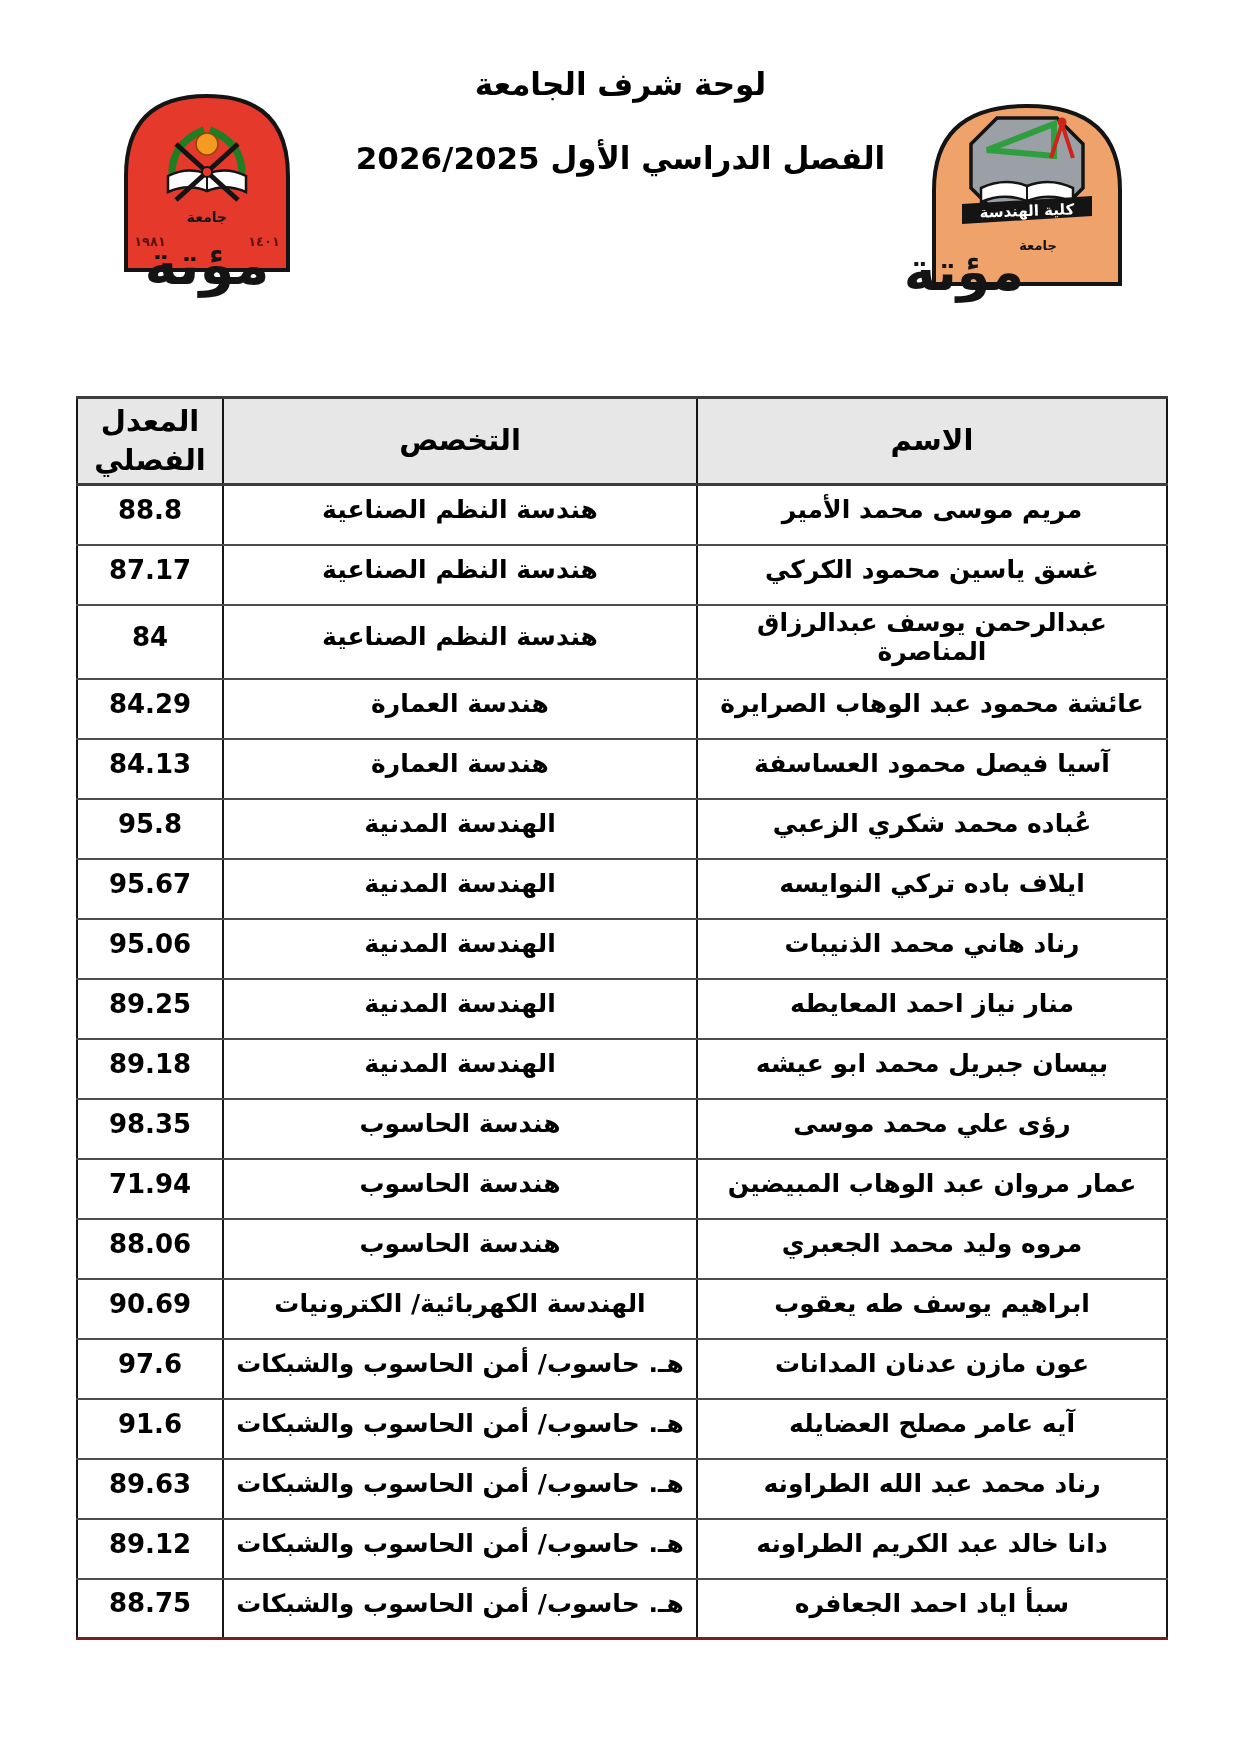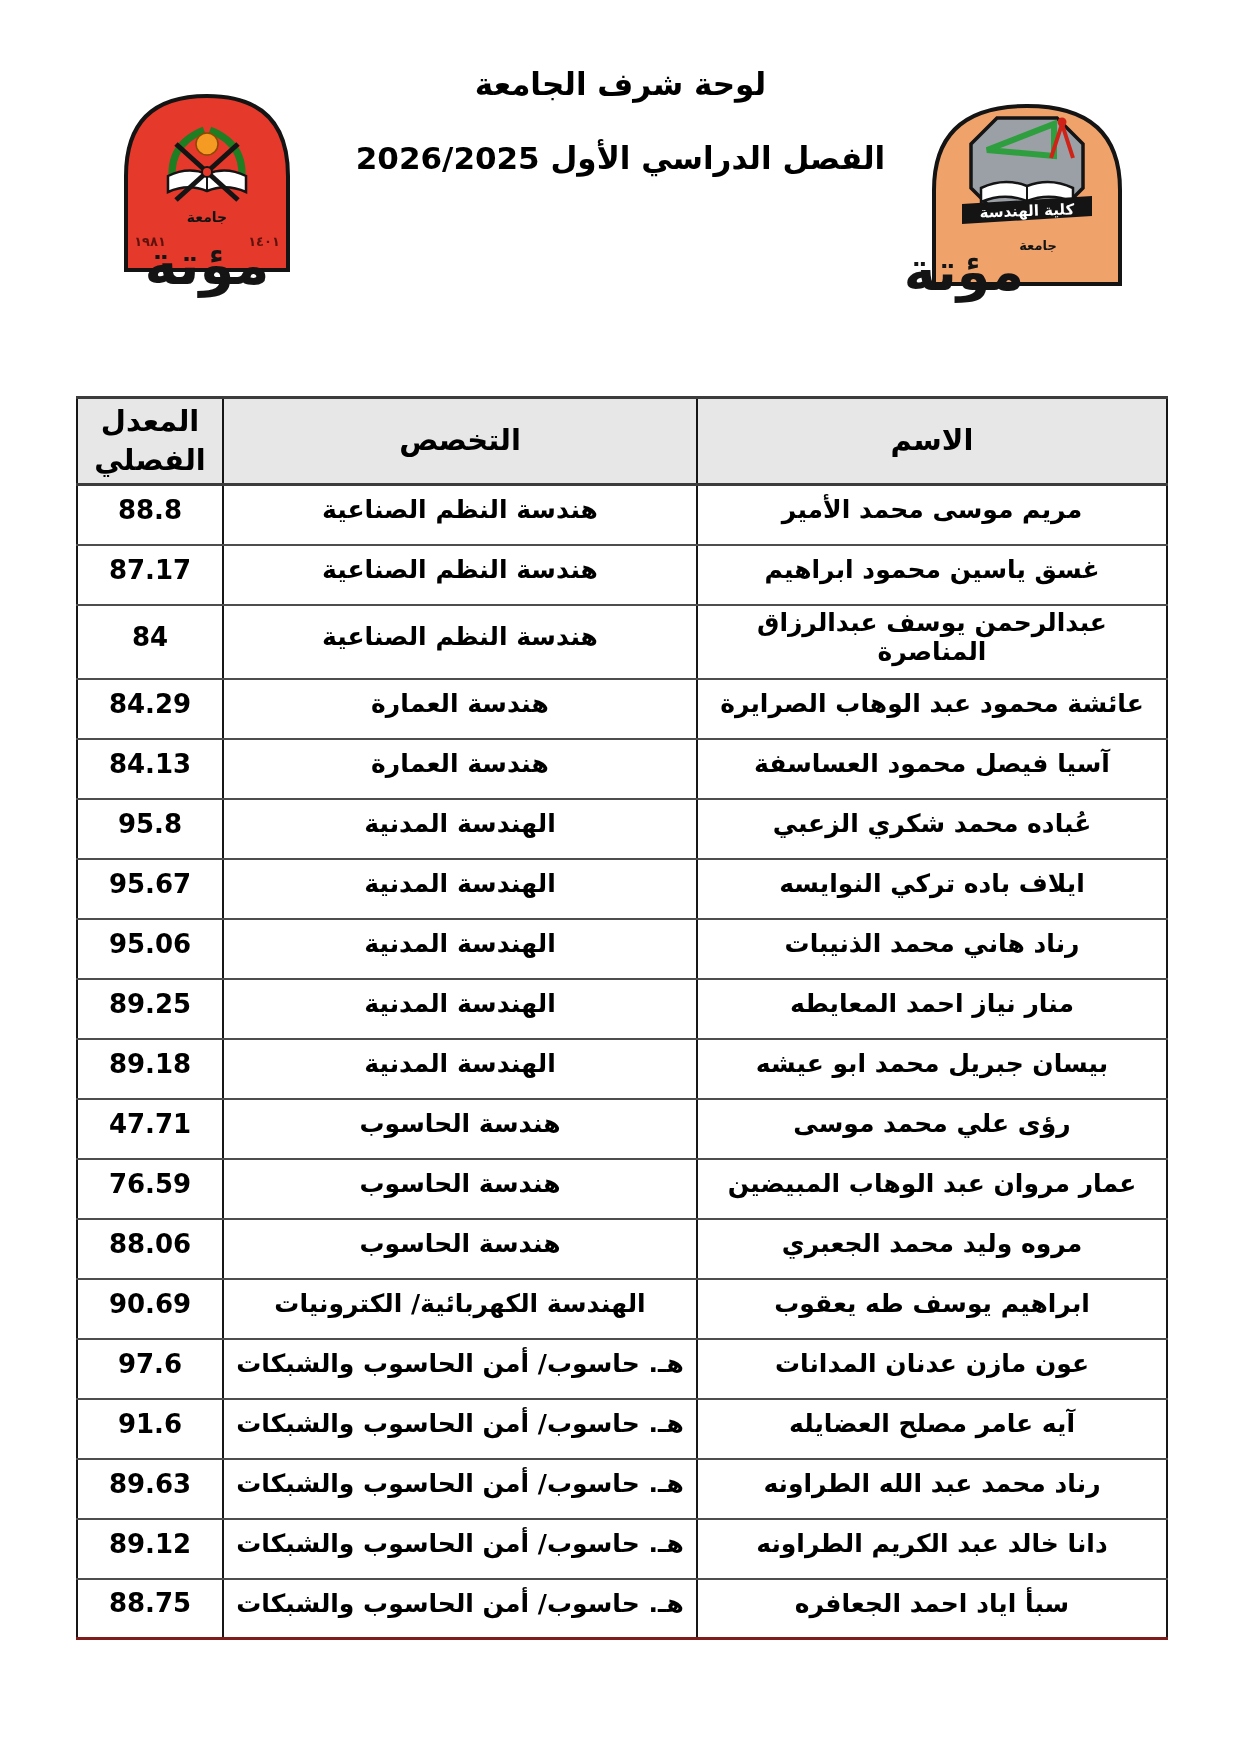--- a/index.html
+++ b/index.html
@@ -132,21 +132,21 @@
     </tr>
   </thead>
   <tbody>
   <tr>
     <td>مريم موسى محمد الأمير</td>
     <td>هندسة النظم الصناعية</td>
     <td class="gpa-cell">88.8</td>
   </tr>
 
   <tr>
-    <td>غسق ياسين محمود ابراهيم</td>
+    <td>غسق ياسين محمود الكركي</td>
     <td>هندسة النظم الصناعية</td>
     <td class="gpa-cell">87.17</td>
   </tr>
 
   <tr>
     <td>عبدالرحمن يوسف عبدالرزاق المناصرة</td>
     <td>هندسة النظم الصناعية</td>
     <td class="gpa-cell">84</td>
   </tr>
 
@@ -188,27 +188,27 @@
 
   <tr>
     <td>بيسان جبريل محمد ابو عيشه</td>
     <td>الهندسة المدنية</td>
     <td class="gpa-cell">89.18</td>
   </tr>
 
   <tr>
     <td>رؤى علي محمد موسى</td>
     <td>هندسة الحاسوب</td>
-    <td class="gpa-cell">47.71</td>
+    <td class="gpa-cell">98.35</td>
   </tr>
 
   <tr>
     <td>عمار مروان عبد الوهاب المبيضين</td>
     <td>هندسة الحاسوب</td>
-    <td class="gpa-cell">76.59</td>
+    <td class="gpa-cell">71.94</td>
   </tr>
 
   <tr>
     <td>مروه وليد محمد الجعبري</td>
     <td>هندسة الحاسوب</td>
     <td class="gpa-cell">88.06</td>
   </tr>
 
   <tr>
     <td>ابراهيم يوسف طه يعقوب</td>

